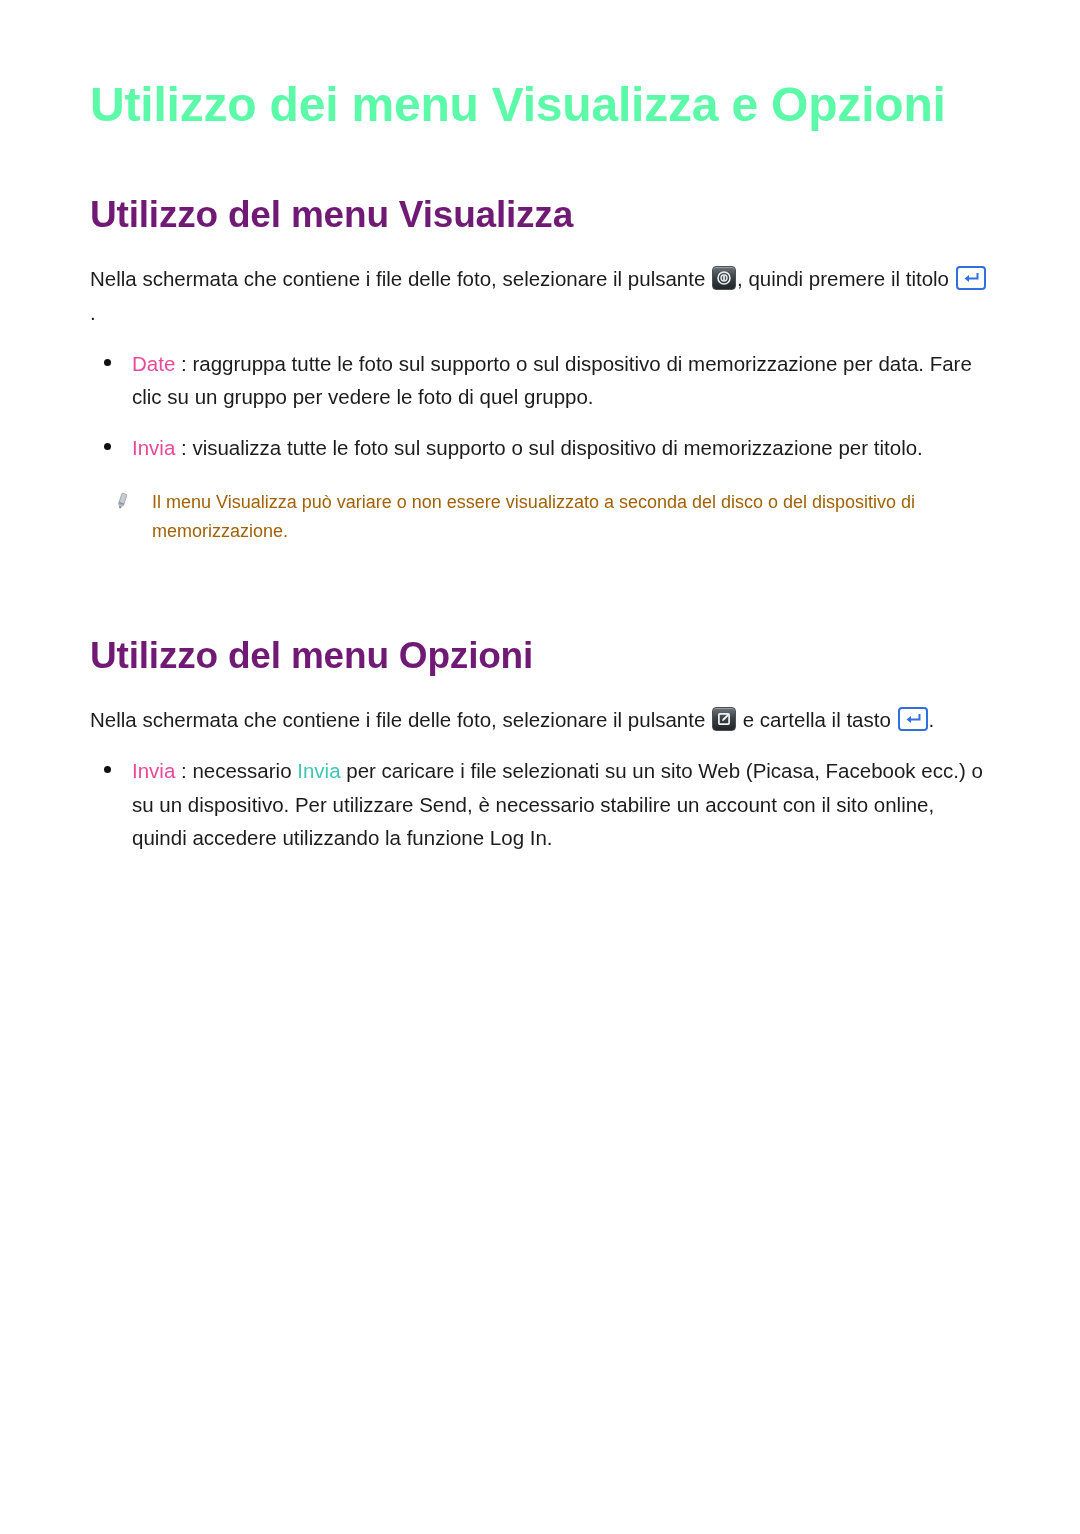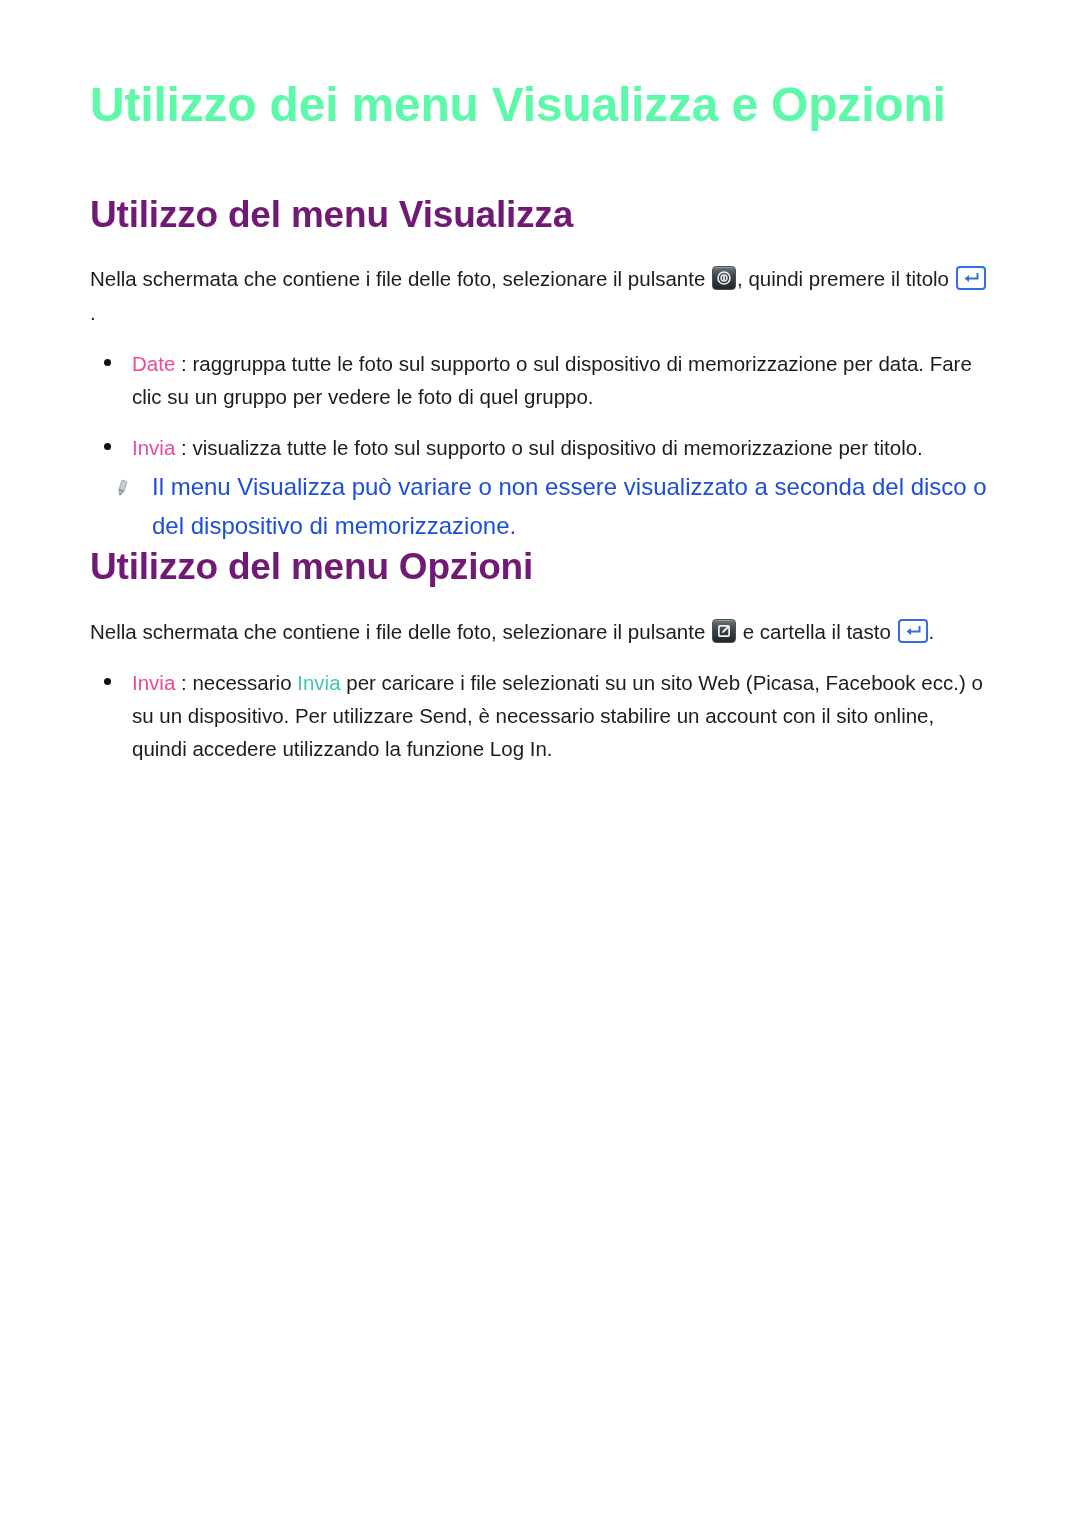--- a/index.html
+++ b/index.html
@@ -36,20 +36,21 @@
   .section-title {
     font-size: 37px;
     font-weight: bold;
     color: #701a75;
     letter-spacing: -0.2px;
     line-height: 1.15;
     margin: 0 0 26px 0;
     white-space: nowrap;
   }
   .section-title.second {
+    margin-top: 88px;
   }
 
   
   .intro {
     font-size: 20.5px;
     line-height: 1.62;
     margin: 0 0 18px 0;
     max-width: 905px;
   }
 
@@ -81,25 +82,25 @@
     font-weight: normal;
   }
   .kw-inline {
     color: #3fc6b4;
     font-weight: normal;
   }
 
   
   .note {
     position: relative;
-    font-size: 24px;
+    font-size: 18px;
     line-height: 1.62;
-    color: #1d4ed8;
+    color: #a16207;
     padding-left: 62px;
-    margin: 4px 0 0 0;
+    margin: 24px 0 0 0;
     max-width: 900px;
   }
   .note .pencil-icon {
     position: absolute;
     left: 22px;
     top: 3px;
     width: 20px;
     height: 20px;
   }
 

